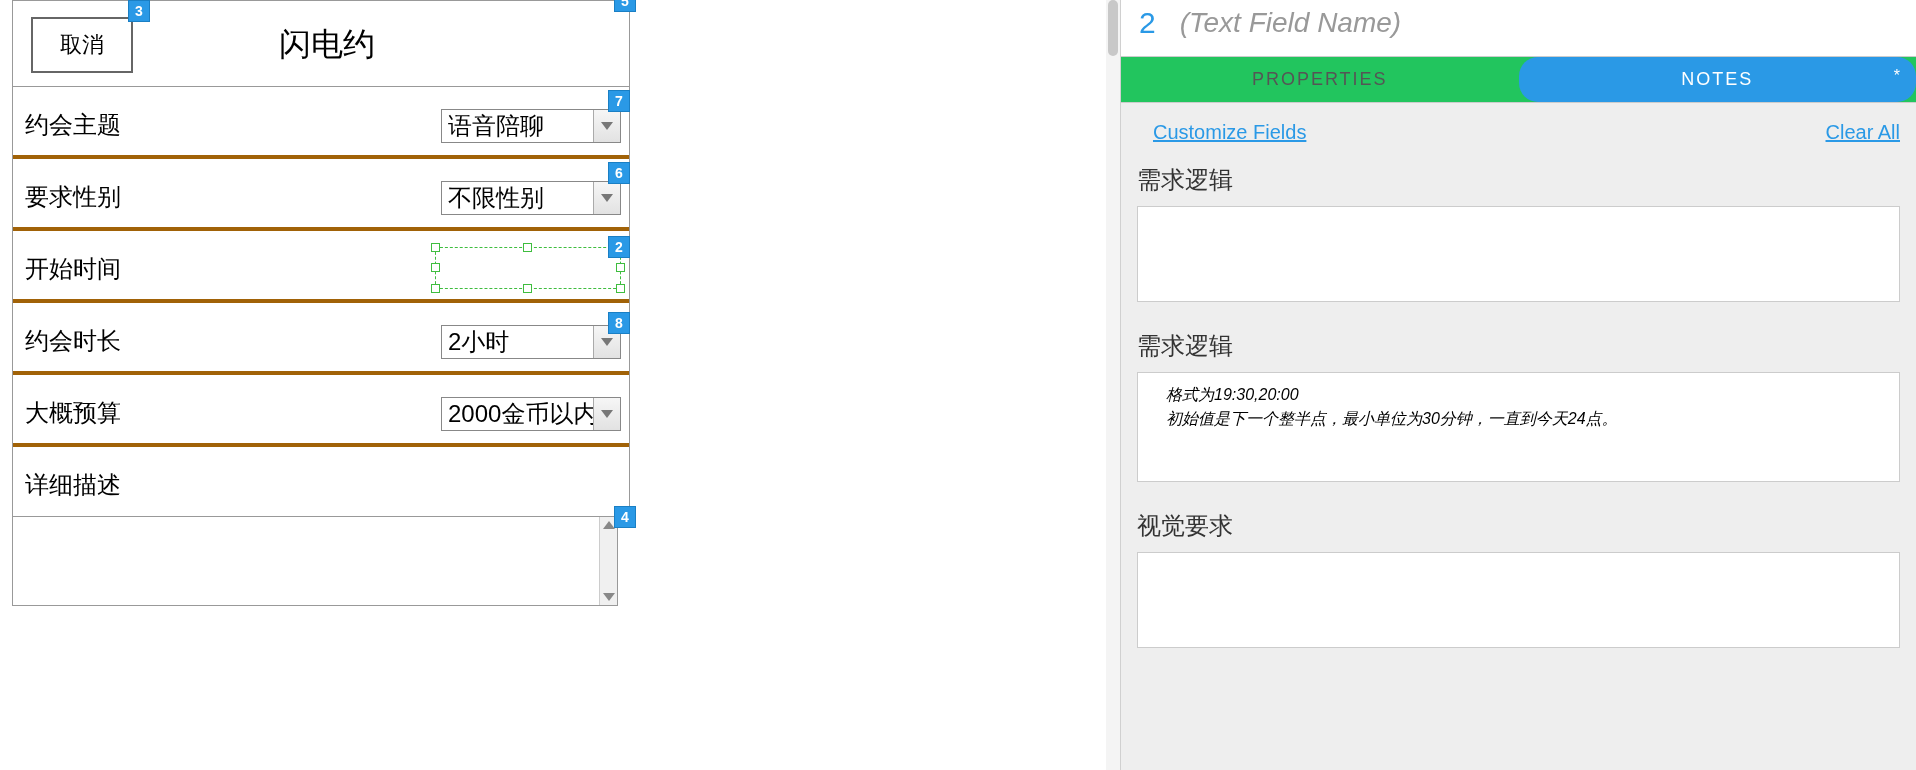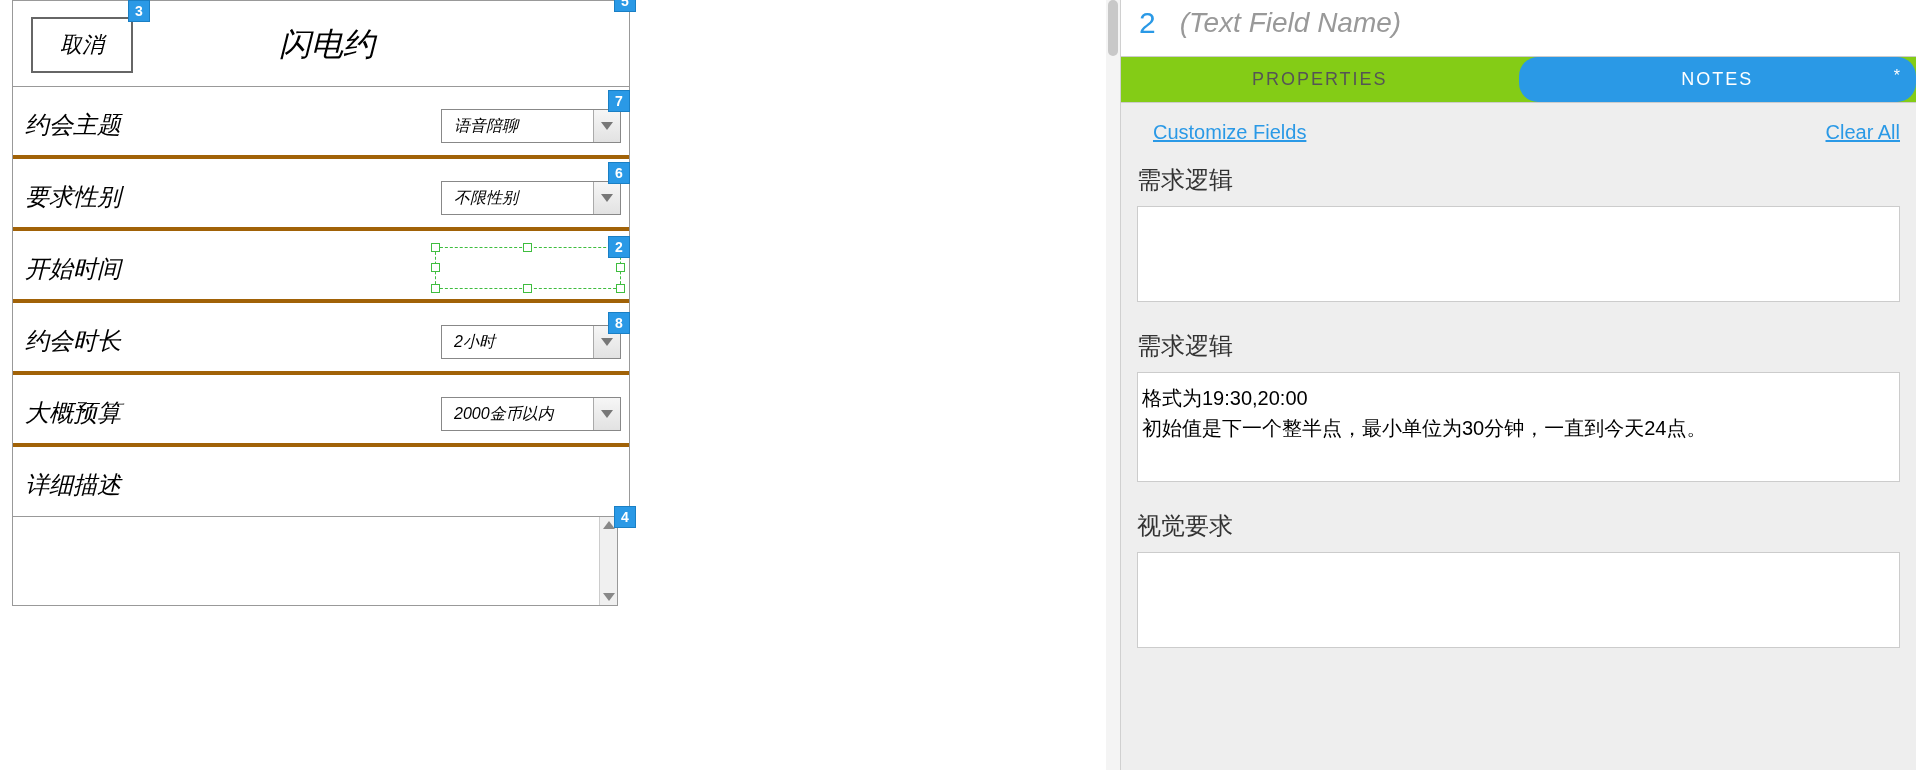--- a/index.html
+++ b/index.html
@@ -29,21 +29,20 @@
   flex-direction: column;
 }
 
 
 .mockup {
   position: absolute;
   left: 12px;
   top: 0;
   width: 618px;
   border: 1px solid #999;
-  font-style: italic;
 }
 
 .header-row {
   position: relative;
   height: 86px;
   border-bottom: 1px solid #999;
   background: #fff;
 }
 .cancel-btn {
   position: absolute;
@@ -82,22 +81,22 @@
 .dropdown {
   position: absolute;
   right: 8px;
   top: 22px;
   width: 180px;
   height: 34px;
   border: 1px solid #888;
   background: #fff;
   display: flex;
   align-items: center;
-  padding-left: 12px;
-  font-size: 16px;
+  padding-left: 6px;
+  font-size: 24px;
 }
 .dropdown::after {
   content: "";
   position: absolute;
   right: 0;
   top: 0;
   width: 26px;
   height: 100%;
   border-left: 1px solid #aaa;
   background: linear-gradient(#f6f6f6, #e2e2e2);
@@ -195,21 +194,21 @@
   color: #2a99e6;
 }
 .panel-title {
   font-size: 28px;
   font-style: italic;
   color: #999;
 }
 
 .tabs {
   display: flex;
-  background: #84cc16;
+  background: #22c55e;
   border-top: 1px solid #ccc;
   border-bottom: 1px solid #ccc;
 }
 .tab {
   flex: 1;
   text-align: center;
   padding: 12px 0;
   font-size: 18px;
   letter-spacing: 2px;
   color: #555;
@@ -248,24 +247,25 @@
 .note-section-label {
   font-size: 24px;
   color: #333;
   margin-bottom: 10px;
 }
 .note-box {
   width: 100%;
   min-height: 110px;
   background: #fff;
   border: 1px solid #ccc;
-  padding: 10px 4px;
-  font-size: 20px;
+  padding: 10px 28px;
+  font-size: 16px;
   line-height: 1.5;
   margin-bottom: 28px;
+  font-style: italic;
 }
 .note-box.small { min-height: 96px; }
 
 
 .canvas-scrollbar {
   position: absolute;
   right: 0;
   top: 0;
   width: 14px;
   height: 100%;

